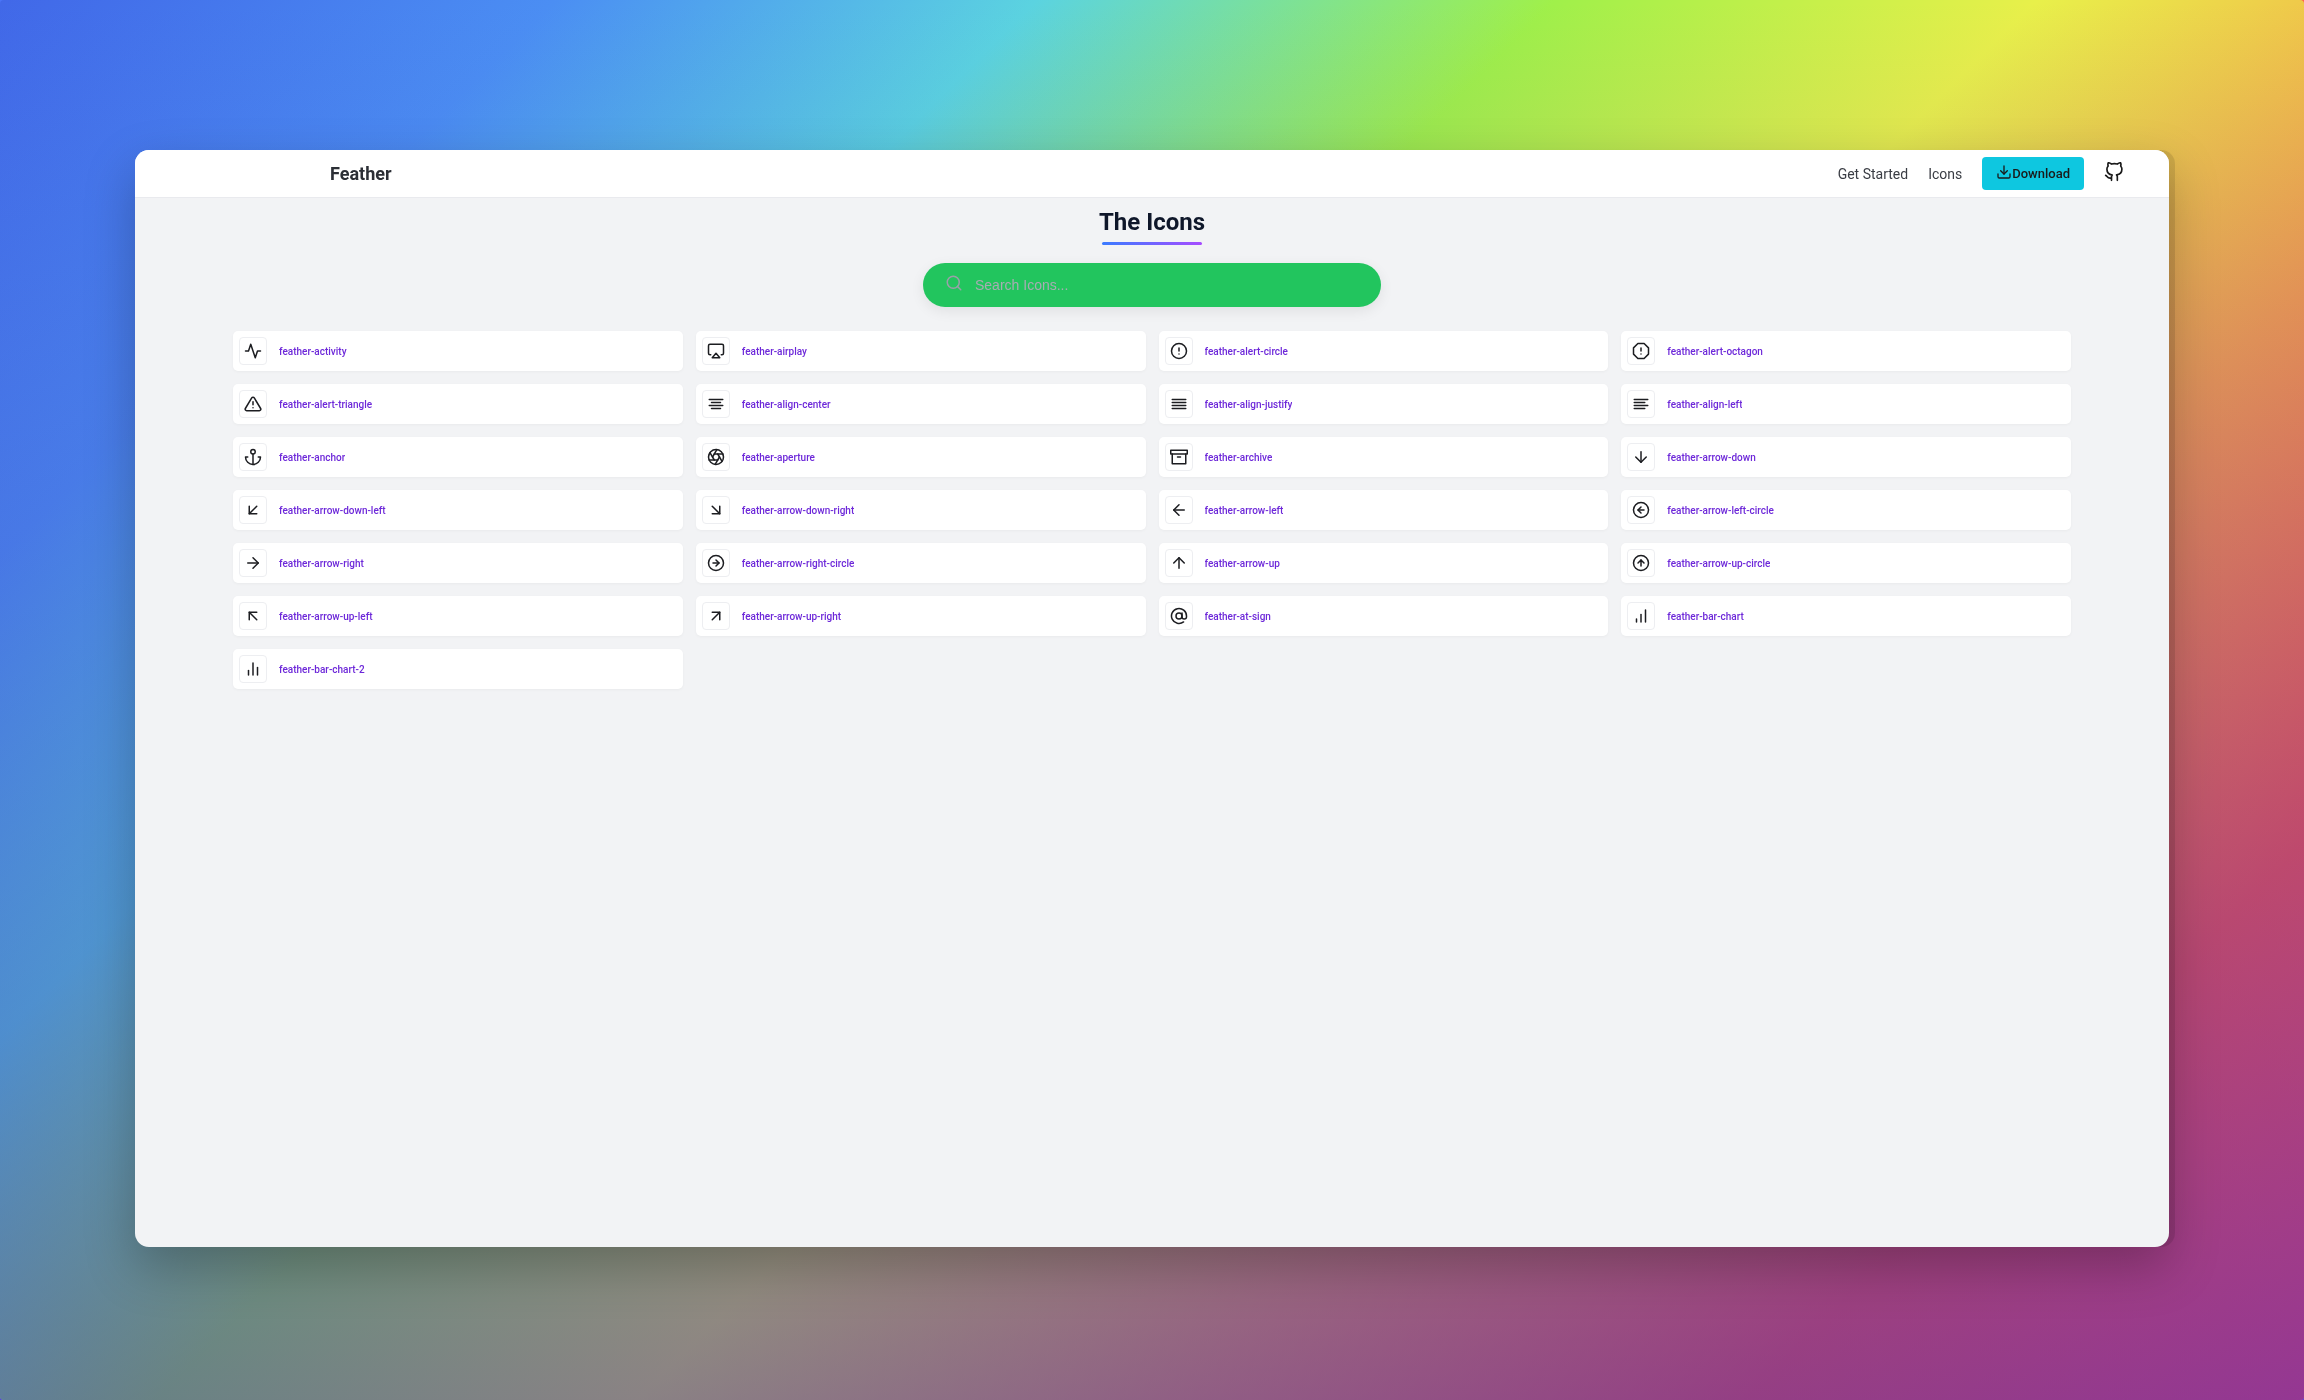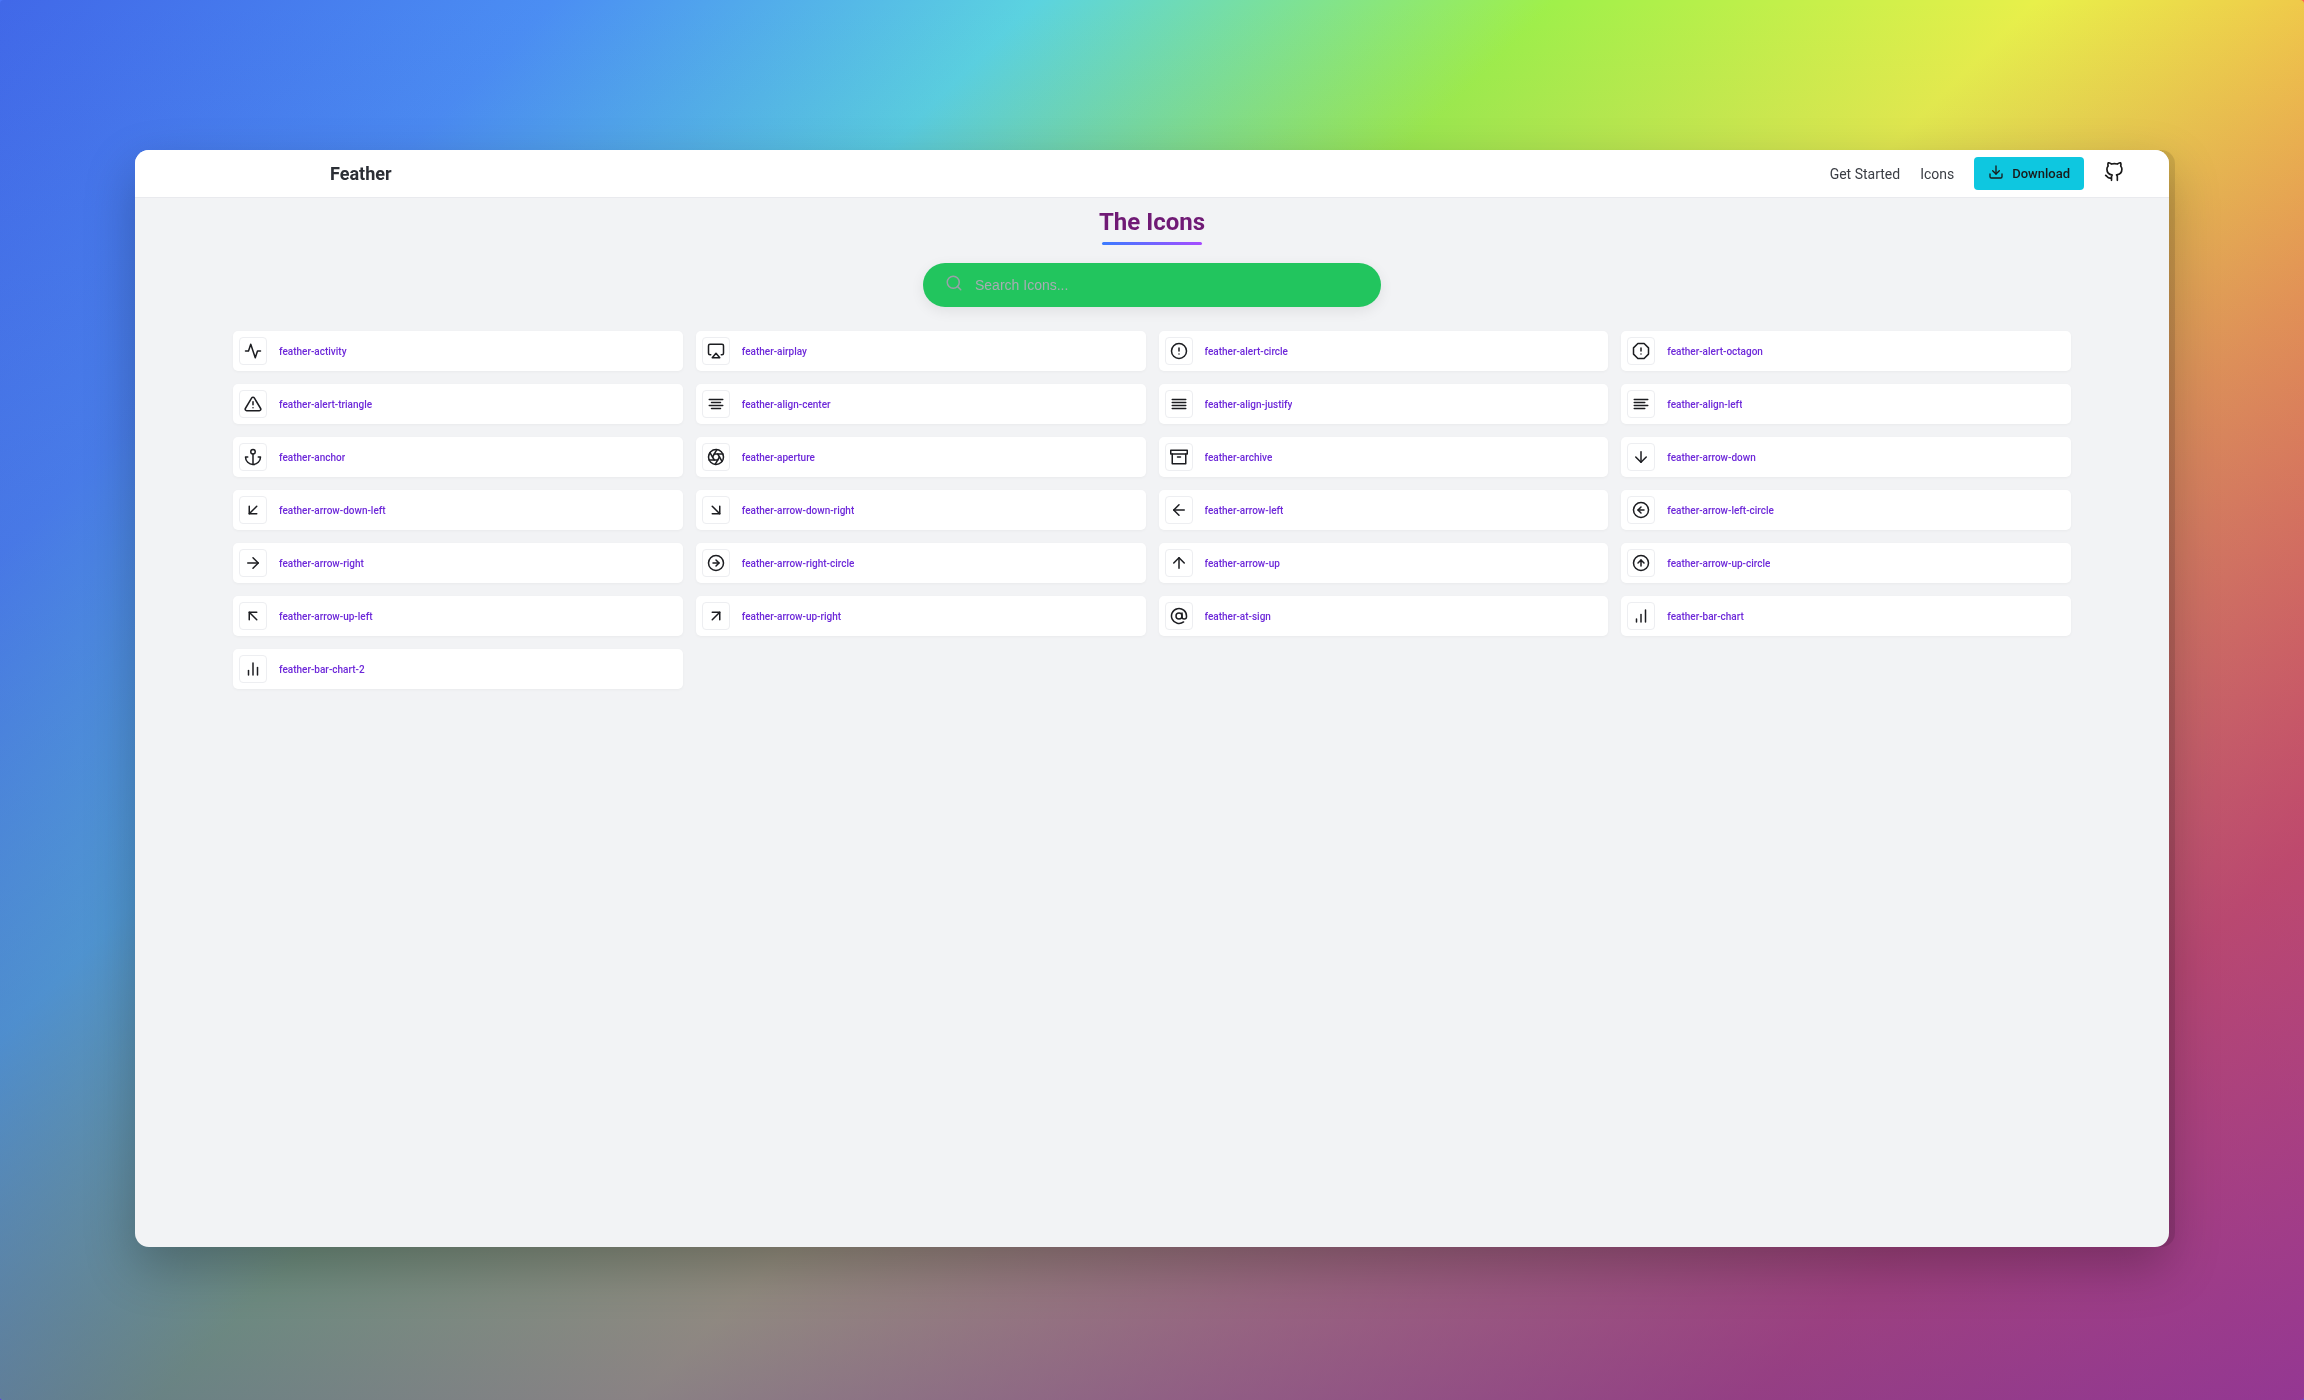--- a/index.html
+++ b/index.html
@@ -76,38 +76,37 @@
 .nav a {
   color: #3a3d44;
   font-size: 14px;
   text-decoration: none;
 }
 .download-btn {
   background: #0ec7e0;
   color: #1a1a1a;
   display: inline-flex;
   align-items: center;
-  gap: 8px;
   padding: 7px 14px;
   border-radius: 4px;
   font-size: 13px;
   font-weight: 500;
 }
 .download-btn svg { width:16px; height:16px; stroke:#1a1a1a; }
 .gh-icon svg { width:20px; height:20px; stroke:#1a1a1a; }
 .content {
   flex:1;
   overflow:hidden;
   padding-top: 10px;
 }
 .title {
   text-align: center;
   font-size: 24px;
   font-weight: 700;
-  color: #701a75;
+  color: #0f172a;
   padding-bottom: 6px;
 }
 .title-underline {
   width: 100px;
   height: 3px;
   margin: 0 auto 18px;
   background: linear-gradient(90deg, #3a7bff, #a64cff);
   border-radius: 2px;
 }
 .search-wrap {

